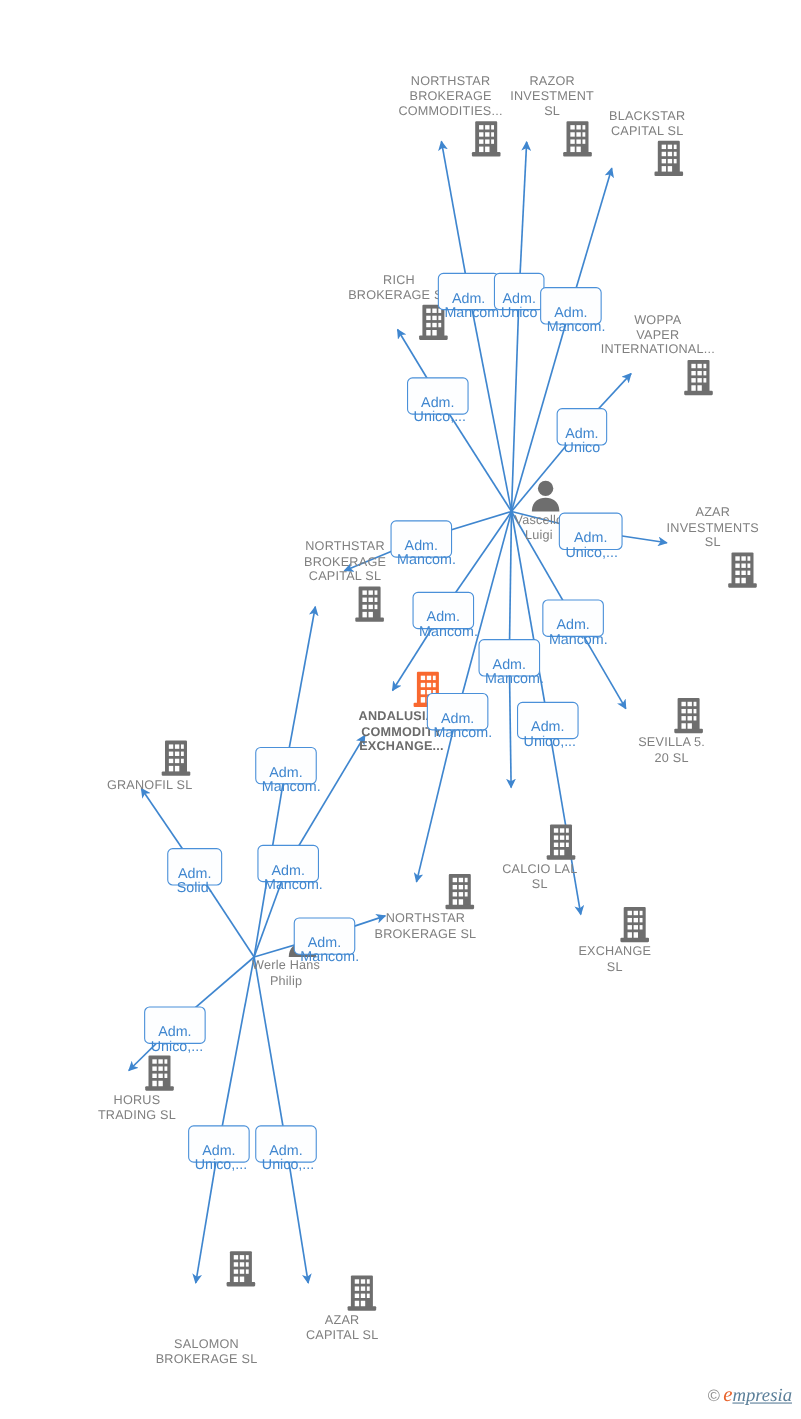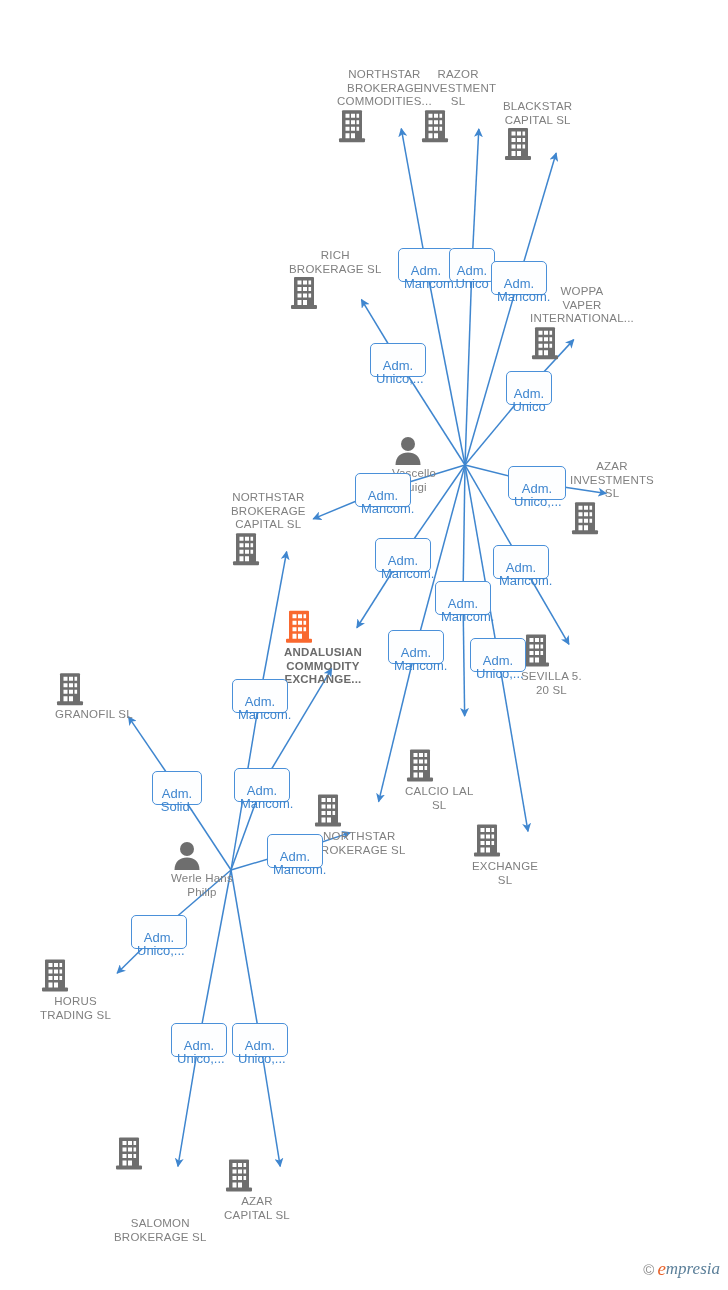--- a/index.html
+++ b/index.html
@@ -1,39 +1,39 @@
 <!DOCTYPE html>
 <html><head>
 <meta charset="utf-8">
 <style>
   html,body{margin:0;padding:0;background:#ffffff;}
   body{font-family:"Liberation Sans","DejaVu Sans",sans-serif;}
   #stage{position:relative;width:728px;height:1290px;background:#fff;overflow:hidden;}
   #edges{position:absolute;left:0;top:0;width:728px;height:1290px;}
   .node{position:absolute;transform:translate(-50%,-50%);display:flex;flex-direction:column;
-        align-items:flex-start;width:120px;}
+        align-items:flex-end;width:120px;}
   .node .caption{font-size:11.5px;line-height:13.5px;color:#808080;text-align:center;
         letter-spacing:.2px;white-space:pre-line;}
   .node.co .caption{order:1;margin-top:1px;}
   .node.co.capbelow .caption{order:2;margin-top:2px;}
   .node.co .glyph{order:2;}
   .node.co.capbelow .glyph{order:1;}
   .node.person .glyph{order:1;}
   .node.person .caption{order:2;margin-top:1px;}
   .glyph{line-height:0;}
   .elabel{position:absolute;transform:translate(-50%,-50%);background:#fdfeff;
       border:1.4px solid #4a90d9;border-radius:5px;color:#3f86cf;font-size:13px;
       line-height:12.5px;text-align:center;padding:16px 5px 5px;white-space:pre-line;
       box-sizing:border-box;}
   .wm{position:absolute;right:8px;bottom:10px;display:flex;align-items:center;gap:3px;}
   .wm .c{color:#8d8d8d;font-size:15px;}
   .wm .e{color:#e8622a;font-family:"Liberation Serif","DejaVu Serif",serif;
       font-size:19px;font-style:italic;}
   .wm .rest{color:#5b7f99;font-family:"Liberation Serif","DejaVu Serif",serif;
-      font-size:17px;font-style:italic;margin-left:-3px;}
+      font-size:17px;font-style:italic;margin-left:-3px;text-decoration:underline;}
 </style>
 </head>
 <body>
 
 <div id="stage">
   <svg id="edges" viewBox="0 0 728 1290">
     <defs>
       <marker id="arr" viewBox="0 0 10 10" refX="9" refY="5" markerWidth="6" markerHeight="6" orient="auto-start-reverse">
         <path d="M0,0 L10,5 L0,10 L2.6,5 z" fill="#3f86cf"></path>
       </marker>

